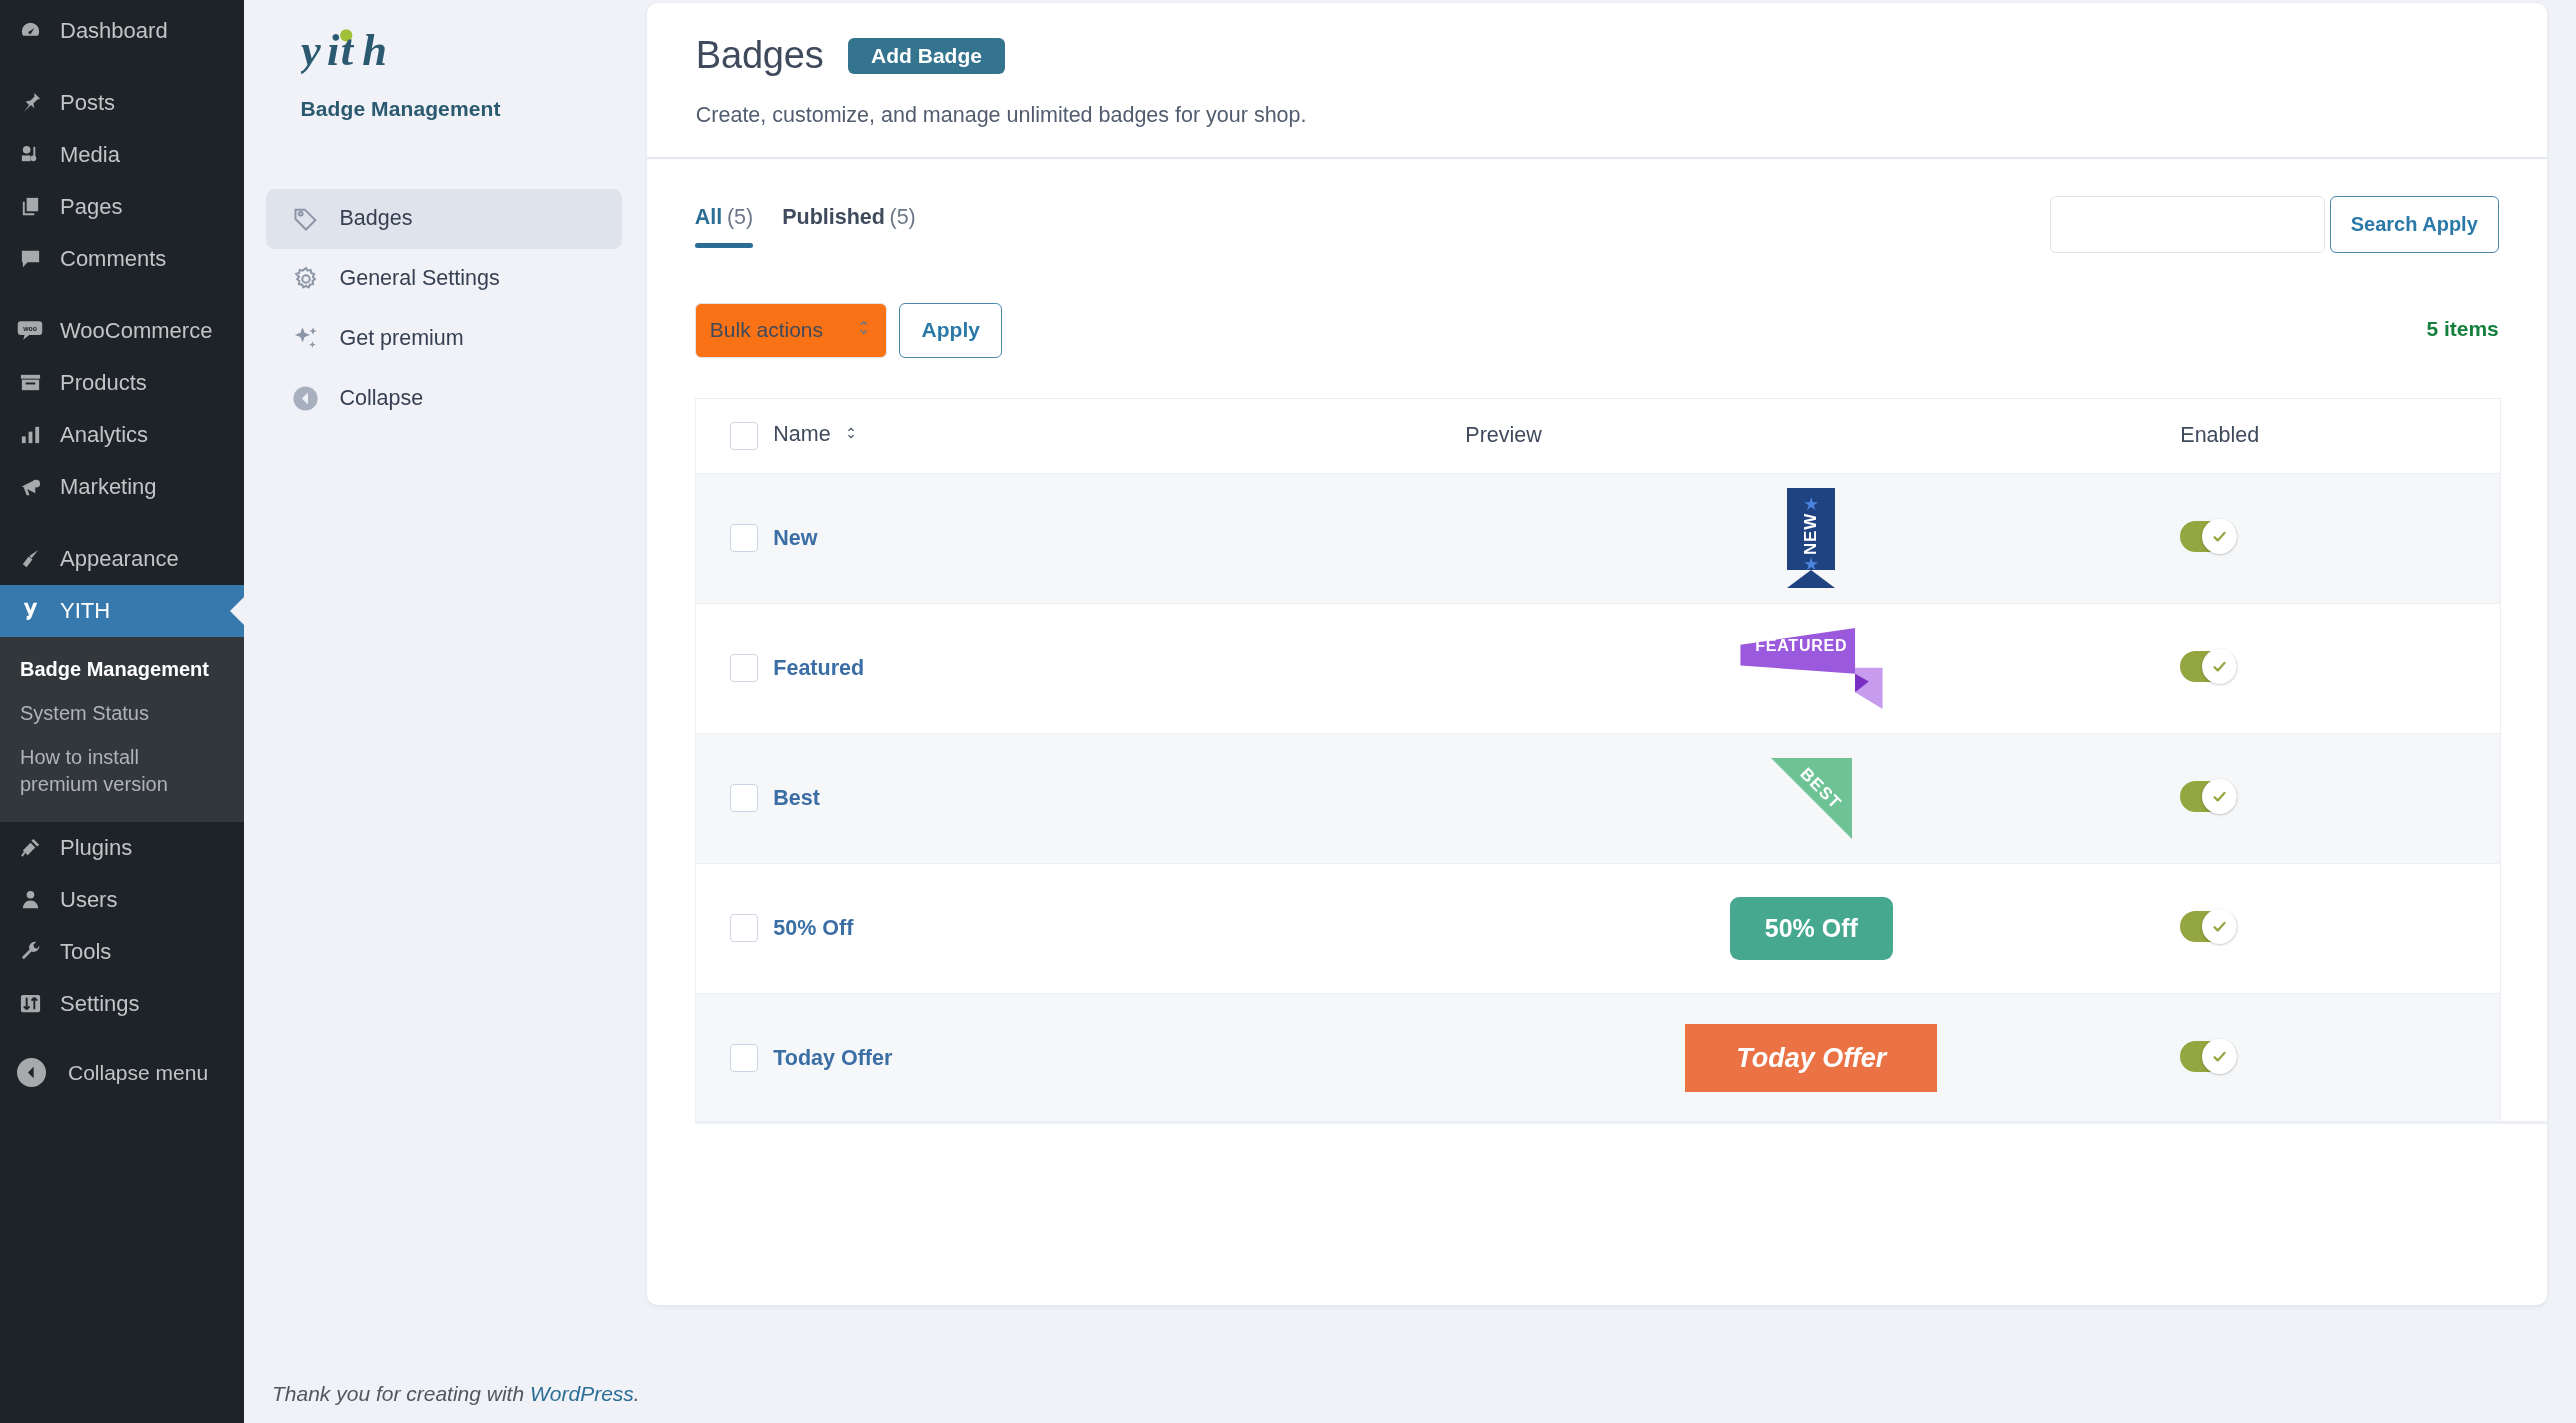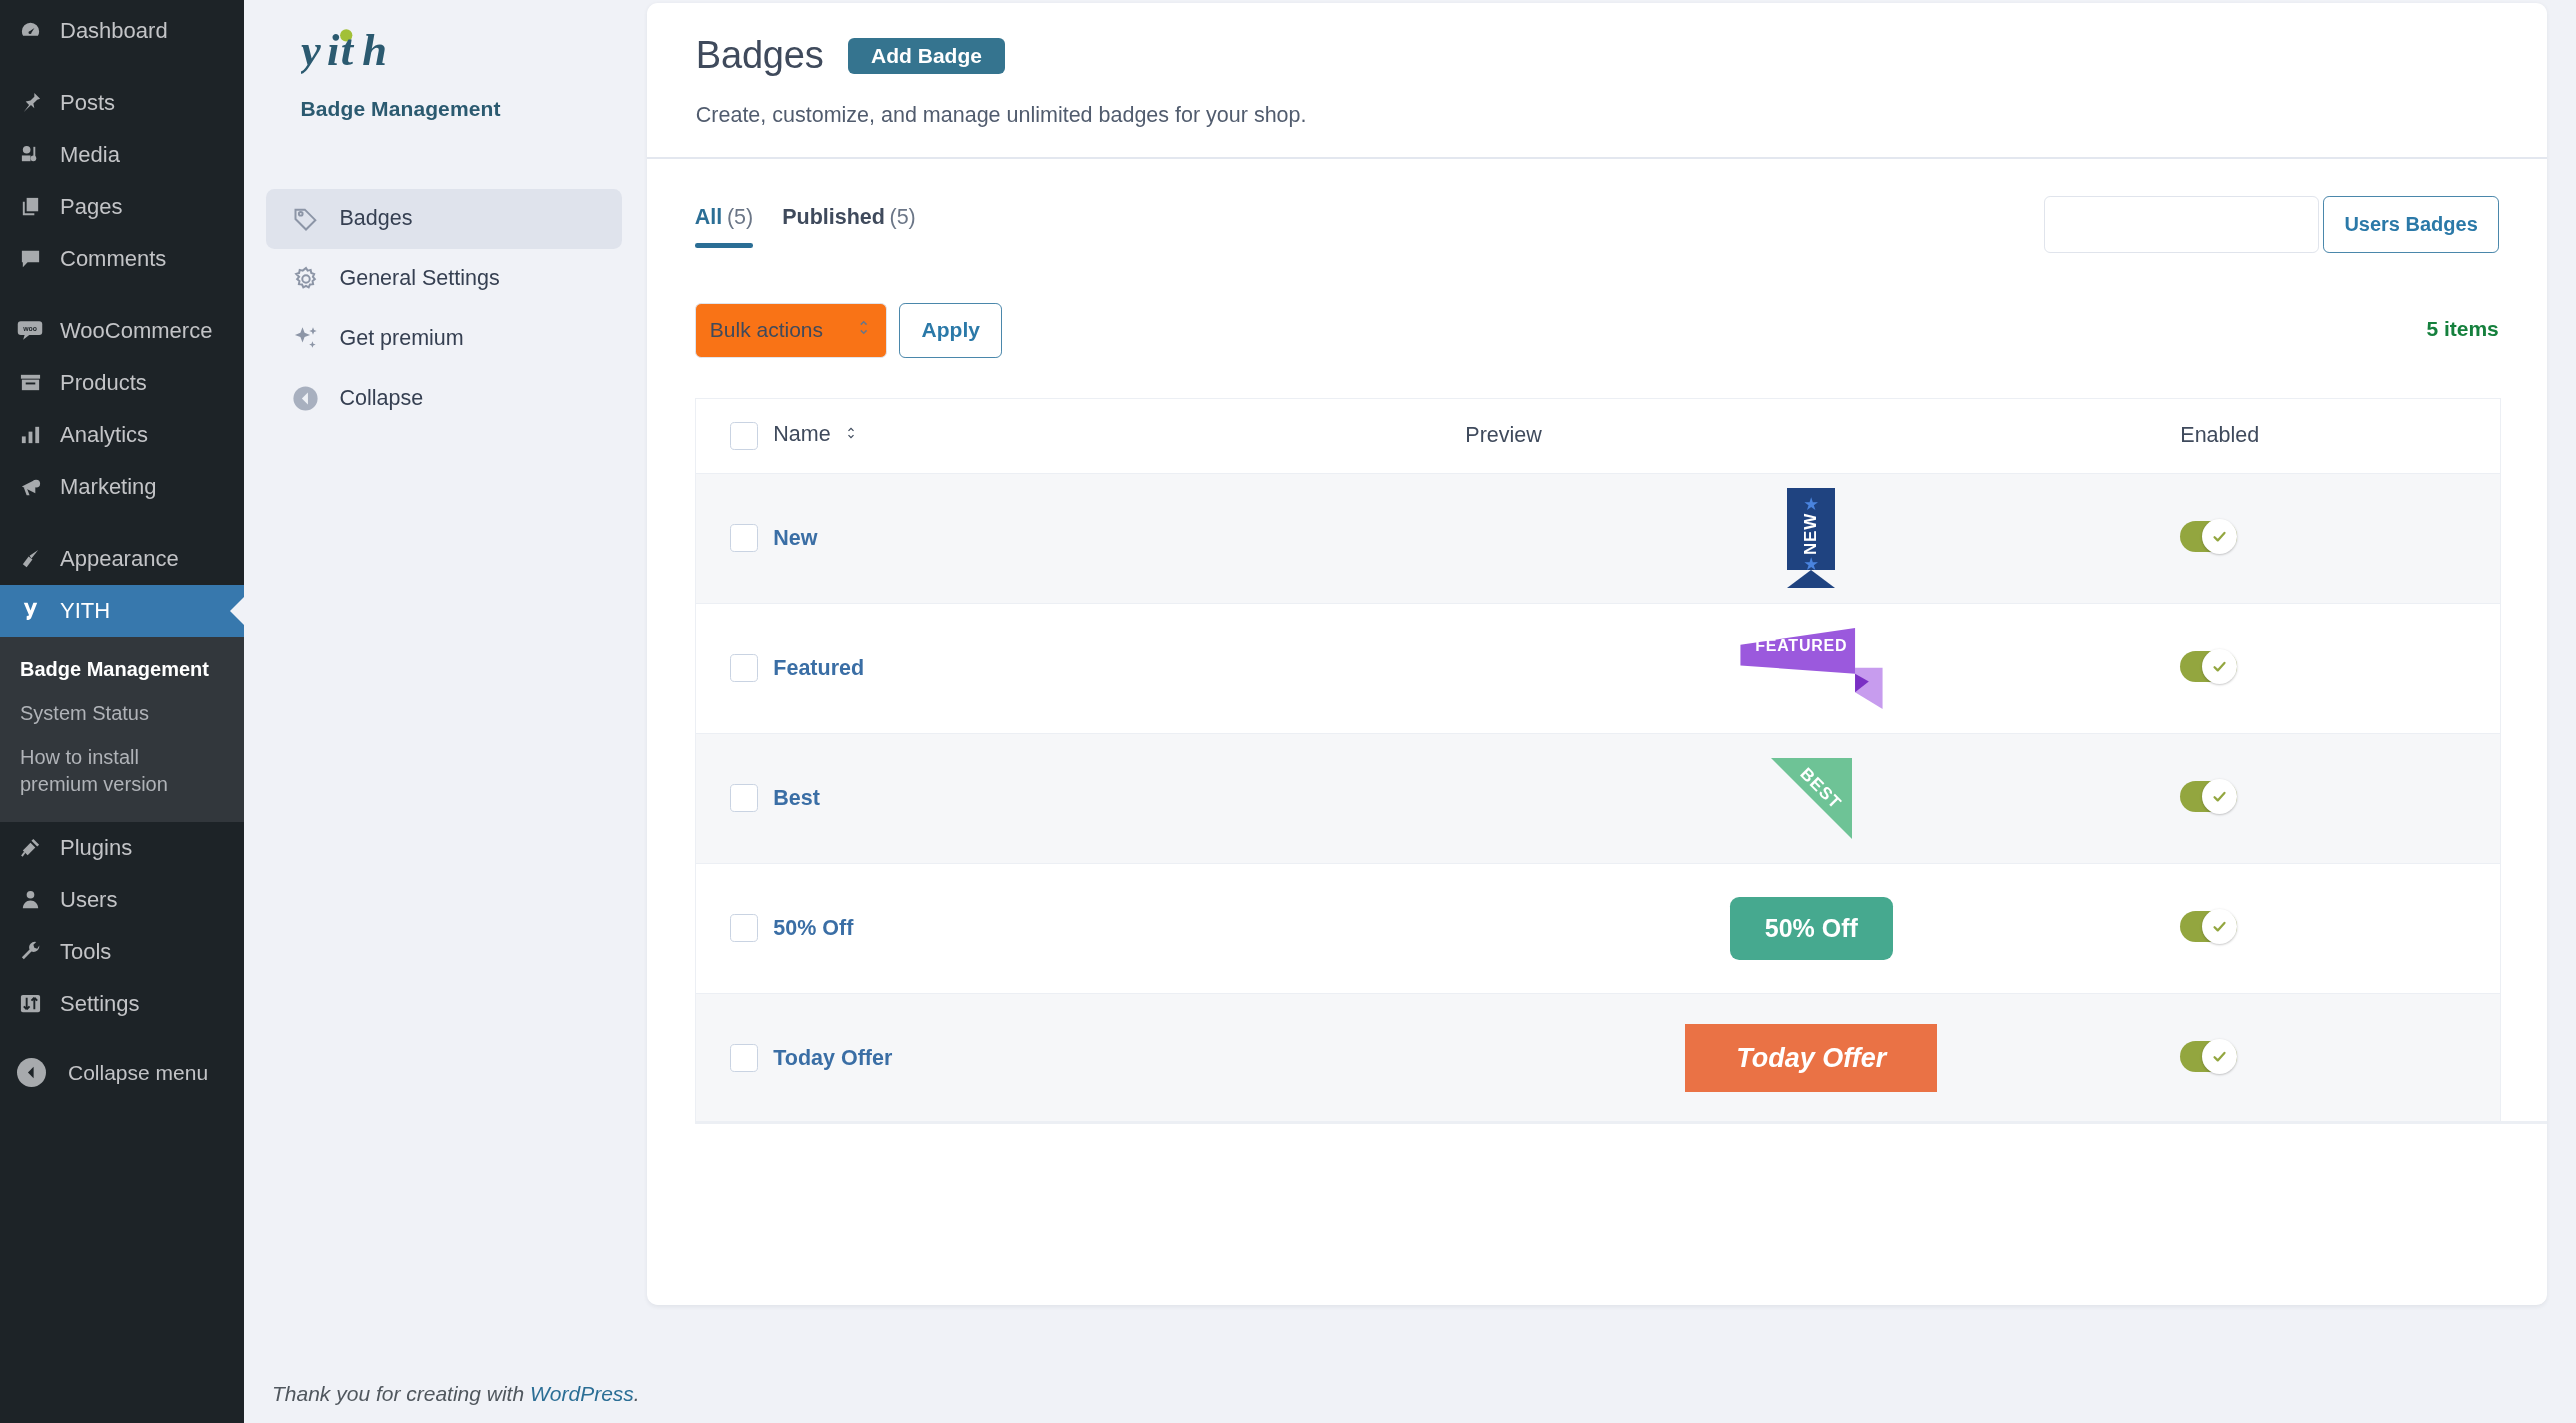--- a/index.html
+++ b/index.html
@@ -509,21 +509,21 @@
             </div>
             <div class="tab">
               <span>Published</span><span class="cnt">(5)</span>
             </div>
           </div>
           <div class="tabs-rule"></div>
         </div>
 
         <div class="search-row">
           <input class="search-input" type="text" value="" placeholder="" style="">
-          <button class="btn-search">Users Badges</button>
+          <button class="btn-search">Search Apply</button>
         </div>
 
         <div class="actions-row">
           <div class="bulk-select">
             <span>Bulk actions</span>
             <span>
               <svg width="15.4" height="23" viewBox="0 0 12 24" fill="none" stroke="#6b7687" stroke-width="1.6">
                   <path d="M3 9l3-3 3 3"></path>
                   <path d="M3 15l3 3 3-3"></path>
                 </svg>

